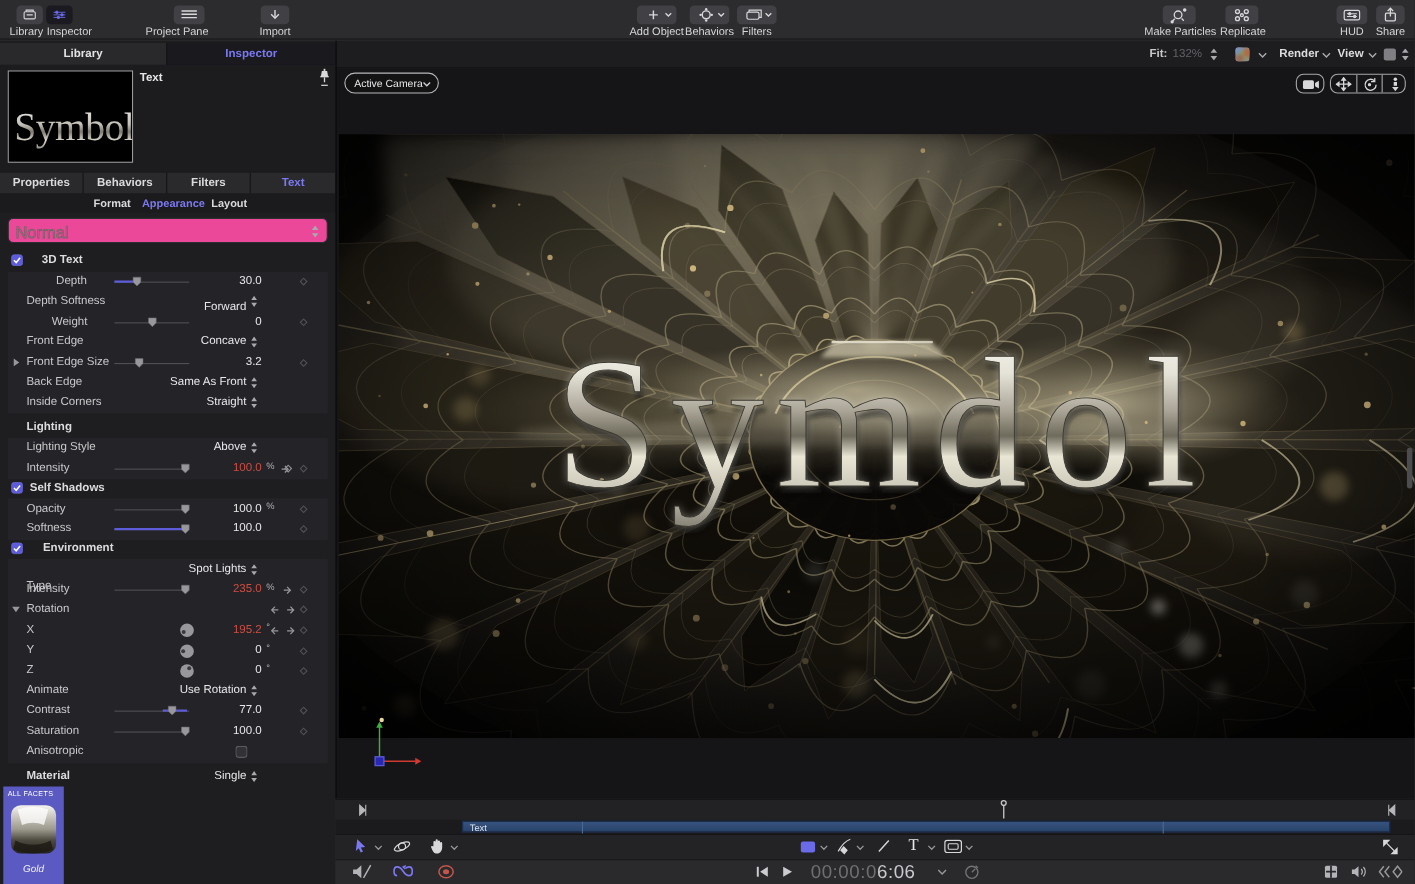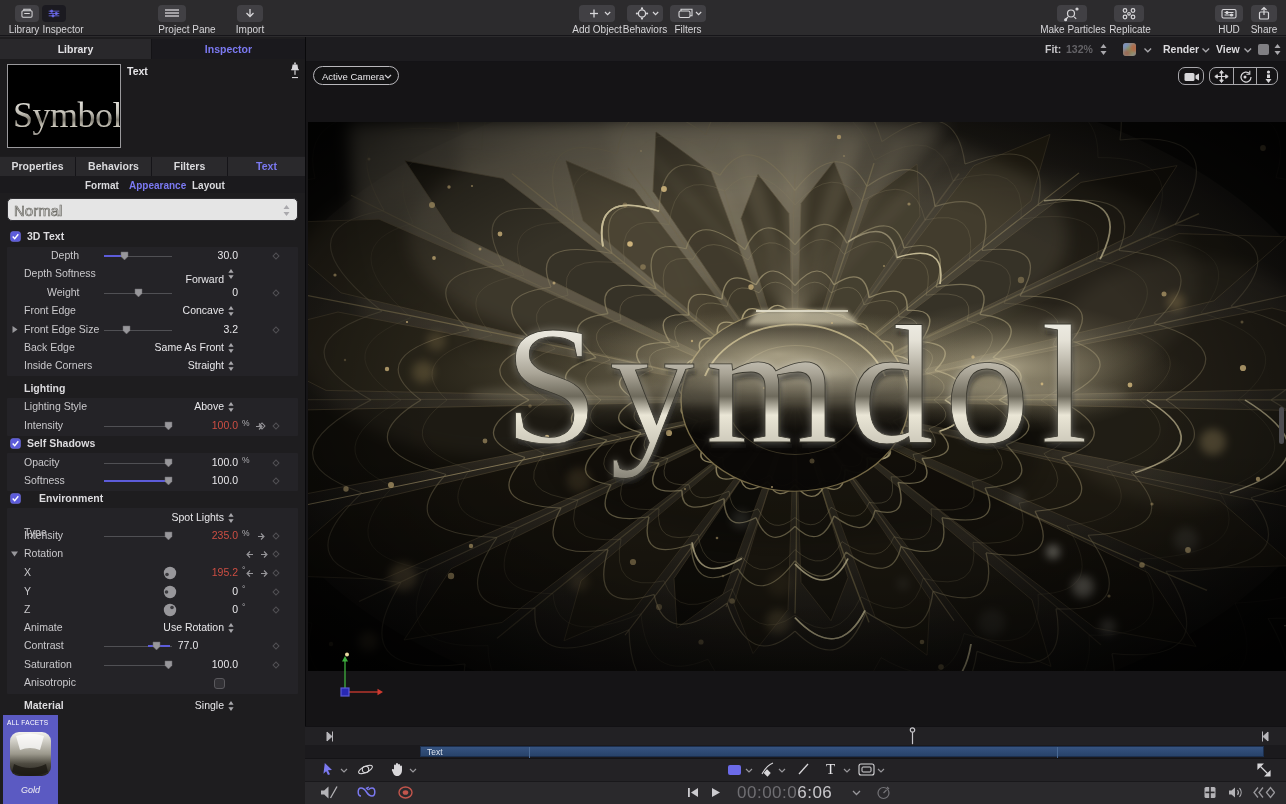--- a/index.html
+++ b/index.html
@@ -40,21 +40,21 @@
     <div class="tlab" style="left:41px;width:44px;">Inspector</div>
     <div class="tbtn" style="left:158px;width:28px;">
       <svg width="28" height="17" viewBox="0 0 28 17" style="position:absolute;left:0;top:0;">
         <g stroke="#d8d7da" stroke-width="1.3" fill="none">
           <path d="M7 5 h14"></path>
           <path d="M7 8 h14"></path>
           <path d="M7 11 h14"></path>
         </g>
       </svg>
     </div>
-    <div class="tlab" style="left:142px;width:90px;text-align:center;">Project Pane</div>
+    <div class="tlab" style="left:116px;width:90px;text-align:center;">Project Pane</div>
     <div class="tbtn" style="left:237px;width:26px;">
       <svg width="26" height="17" viewBox="0 0 26 17" style="position:absolute;left:0;top:0;">
         <g stroke="#d8d7da" stroke-width="1.3" fill="none">
           <path d="M13 4 v7"></path>
           <path d="M9.5 8 l3.5 3.5 l3.5 -3.5"></path>
         </g>
       </svg>
     </div>
     <div class="tlab" style="left:205px;width:90px;">Import</div>
     <div class="tbtn" style="left:579px;width:36px;">
@@ -165,38 +165,38 @@
     </svg>
     <div class="abs" style="left:0;top:157px;width:305px;height:19px;background:#151418;"></div>
     <div class="abs" style="left:0px;top:157px;width:75px;height:19px;background:#2a292c;color:#dadadd;font-size:10.5px;font-weight:bold;text-align:center;line-height:19px;">Properties</div>
     <div class="abs" style="left:76px;top:157px;width:75px;height:19px;background:#2a292c;color:#dadadd;font-size:10.5px;font-weight:bold;text-align:center;line-height:19px;">Behaviors</div>
     <div class="abs" style="left:152px;top:157px;width:75px;height:19px;background:#2a292c;color:#dadadd;font-size:10.5px;font-weight:bold;text-align:center;line-height:19px;">Filters</div>
     <div class="abs" style="left:228px;top:157px;width:77px;height:19px;background:#2a292c;color:#7b79f1;font-size:10.5px;font-weight:bold;text-align:center;line-height:19px;">Text</div>
     <div class="abs" style="left:0;top:176px;width:305px;height:17px;background:#1b1a1d;"></div>
     <div class="abs" style="left:85px;top:180px;font-size:10px;font-weight:bold;color:#dadadd;">Format</div>
     <div class="abs" style="left:129px;top:180px;font-size:10px;font-weight:bold;color:#7b79f1;">Appearance</div>
     <div class="abs" style="left:192px;top:180px;font-size:10px;font-weight:bold;color:#dadadd;">Layout</div>
-    <div class="abs" style="left:7px;top:198px;width:291px;height:23px;background:#e5e5e5;border:1px solid #2e2d31;border-radius:5px;padding-left:32px;">
+    <div class="abs" style="left:7px;top:198px;width:291px;height:23px;background:#ec4899;border:1px solid #2e2d31;border-radius:5px;padding-left:32px;">
 <svg width="90" height="23" viewBox="0 0 90 23" style="position:absolute;left:4px;top:0;">
         <text x="2" y="17" font-size="15" fill="none" stroke="#6a6963" stroke-width="0.7" font-family="Liberation Sans">Normal</text>
       </svg>
 <svg style="position:absolute;right:7px;top:6px;" width="7" height="11" viewBox="0 0 7 11">
         <path d="M3.5 0 L6.5 4 H0.5 Z" fill="#a9a8ac"></path>
         <path d="M3.5 11 L6.5 7 H0.5 Z" fill="#a9a8ac"></path>
       </svg>
     </div>
     <div class="abs" style="left:7px;top:247px;width:291px;height:129px;background:#242327;border-radius:1px;"></div>
     <div class="abs" style="left:7px;top:398px;width:291px;height:38px;background:#242327;border-radius:1px;"></div>
     <div class="abs" style="left:7px;top:453px;width:291px;height:38px;background:#242327;border-radius:1px;"></div>
     <div class="abs" style="left:7px;top:508px;width:291px;height:186px;background:#242327;border-radius:1px;"></div>
     <svg class="abs" style="left:10px;top:231px;" width="11" height="11" viewBox="0 0 11 11">
       <rect x="0.5" y="0.5" width="10" height="10" rx="2.5" fill="#5d5cda" stroke="#7675e2" stroke-width="0.5"></rect>
       <path d="M2.7 5.6 l2 2.1 l3.6 -4.4" stroke="#fff" stroke-width="1.4" fill="none"></path>
     </svg>
-    <div class="row-label" style="left:27px;top:230px;font-weight:bold;color:#dcdbde;">3D Text</div>
+    <div class="row-label" style="left:38px;top:230px;font-weight:bold;color:#dcdbde;">3D Text</div>
     <div class="abs" style="left:104px;top:255.5px;width:68px;height:1px;background:#505054;"></div>
     <div class="abs" style="left:104px;top:255px;width:20px;height:2px;background:#5d5cda;"></div>
     <svg class="abs" style="left:119.5px;top:251px;" width="9" height="10" viewBox="0 0 9 10">
       <path d="M1 1 h7 v4.5 l-3.5 3.5 l-3.5 -3.5 z" fill="#98979b" stroke="#6a696d" stroke-width="0.5"></path>
     </svg>
     <div class="row-label" style="left:24px;top:249px;padding-left:27px;">Depth</div>
     <div class="row-val" style="left:138px;top:249px;width:100px;">30.0</div>
     <svg class="abs" style="left:272px;top:252px;" width="8" height="8" viewBox="0 0 8 8">
       <rect x="1.9" y="1.9" width="4.2" height="4.2" fill="none" stroke="#515054" stroke-width="1" transform="rotate(45 4 4)"></rect>
     </svg>
@@ -371,21 +371,21 @@
     <svg class="abs" style="left:228px;top:623px;" width="6" height="10" viewBox="0 0 6 10">
       <path d="M3 0 L5.6 3.7 H0.4 Z" fill="#a9a8ac"></path>
       <path d="M3 10 L5.6 6.3 H0.4 Z" fill="#a9a8ac"></path>
     </svg>
     <div class="abs" style="left:104px;top:645.5px;width:68px;height:1px;background:#505054;"></div>
     <div class="abs" style="left:148px;top:645px;width:22px;height:2px;background:#5d5cda;"></div>
     <svg class="abs" style="left:151.5px;top:641px;" width="9" height="10" viewBox="0 0 9 10">
       <path d="M1 1 h7 v4.5 l-3.5 3.5 l-3.5 -3.5 z" fill="#98979b" stroke="#6a696d" stroke-width="0.5"></path>
     </svg>
     <div class="row-label" style="left:24px;top:639px;">Contrast</div>
-    <div class="row-val" style="left:138px;top:639px;width:100px;text-align:center;">77.0</div>
+    <div class="row-val" style="left:138px;top:639px;width:100px;">77.0</div>
     <svg class="abs" style="left:272px;top:642px;" width="8" height="8" viewBox="0 0 8 8">
       <rect x="1.9" y="1.9" width="4.2" height="4.2" fill="none" stroke="#515054" stroke-width="1" transform="rotate(45 4 4)"></rect>
     </svg>
     <div class="abs" style="left:104px;top:664.5px;width:68px;height:1px;background:#505054;"></div>
     <svg class="abs" style="left:163.5px;top:660px;" width="9" height="10" viewBox="0 0 9 10">
       <path d="M1 1 h7 v4.5 l-3.5 3.5 l-3.5 -3.5 z" fill="#98979b" stroke="#6a696d" stroke-width="0.5"></path>
     </svg>
     <div class="row-label" style="left:24px;top:658px;">Saturation</div>
     <div class="row-val" style="left:138px;top:658px;width:100px;">100.0</div>
     <svg class="abs" style="left:272px;top:661px;" width="8" height="8" viewBox="0 0 8 8">
@@ -420,21 +420,21 @@
           </linearGradient>
         </defs>
 <rect x="2" y="2" width="41" height="44" rx="9" fill="url(#matg2)"></rect>
 <path d="M8 6 q14 -5 28 0 l-4 14 q-10 -4 -20 0 z" fill="#ffffff" opacity="0.75"></path>
 <path d="M6 34 q16 8 32 0 l2 8 q-18 8 -36 0 z" fill="#1b1913" opacity="0.8"></path>
 </svg>
 <div style="position:absolute;left:0;top:70px;width:55px;text-align:center;font-size:9px;font-style:italic;color:#f0eff3;">Gold</div>
 </div>
     <div class="abs" style="left:305px;top:37px;width:981px;height:25px;background:#1d1c1f;border-bottom:1px solid #141316;"></div>
     <div class="abs" style="left:1045px;top:43px;font-size:10.5px;color:#c8c7ca;font-weight:bold;">Fit:</div>
-    <div class="abs" style="left:1066px;top:43px;font-size:10.5px;color:#636266;font-weight:bold;">132%</div>
+    <div class="abs" style="left:1066px;top:43px;font-size:10.5px;color:#636266;">132%</div>
     <svg class="abs" style="left:1100px;top:44px;" width="7" height="11" viewBox="0 0 7 11">
       <path d="M3.5 0 L6.5 4 H0.5 Z" fill="#a9a8ac"></path>
       <path d="M3.5 11 L6.5 7 H0.5 Z" fill="#a9a8ac"></path>
     </svg>
     <svg class="abs" style="left:1122px;top:42px;" width="15" height="15" viewBox="0 0 15 15">
       <defs>
         <clipPath id="swc">
           <rect x="1" y="1" width="13" height="13" rx="3"></rect>
         </clipPath>
         <filter id="swb" x="-50%" y="-50%" width="200%" height="200%">

